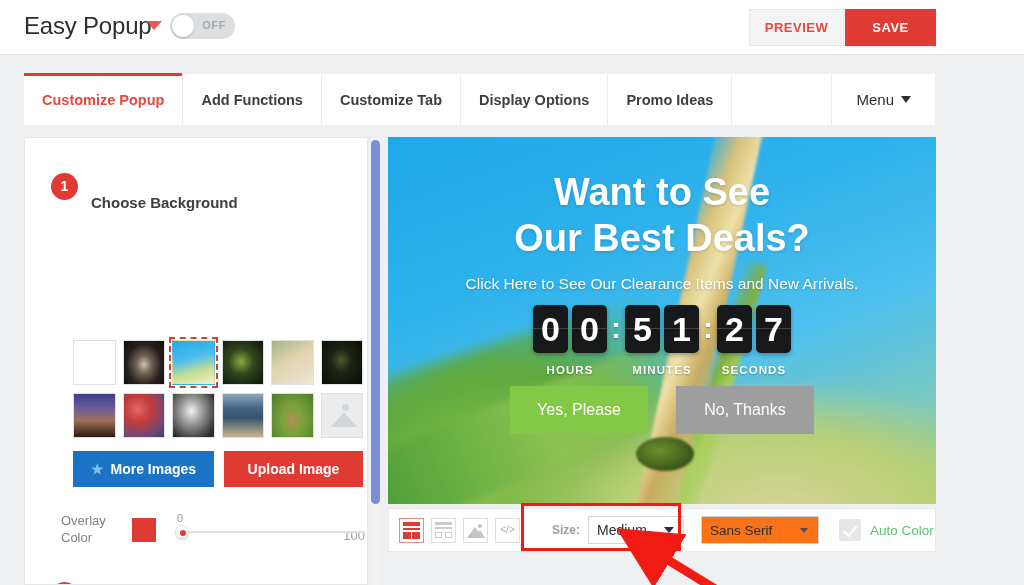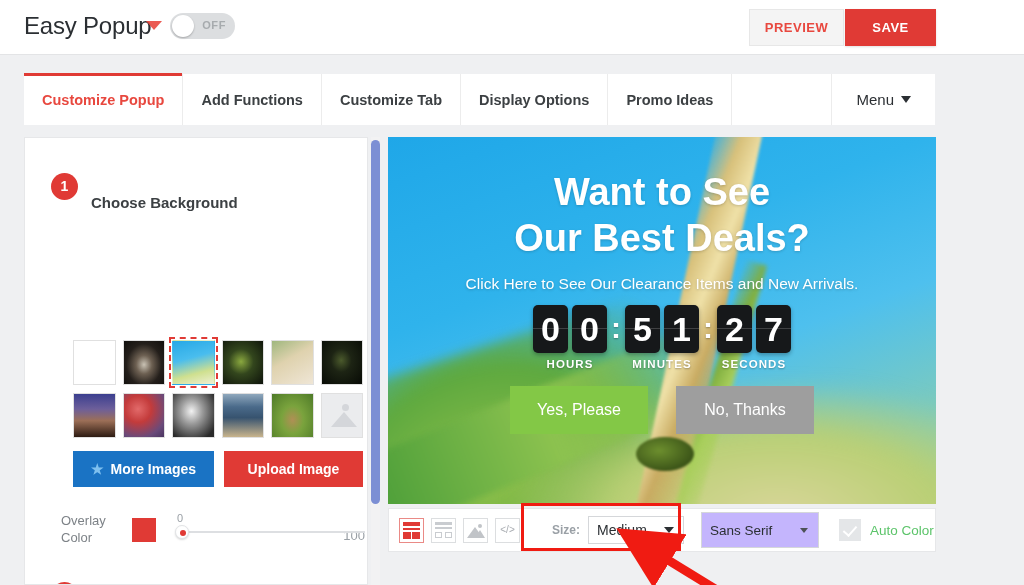--- a/index.html
+++ b/index.html
@@ -272,21 +272,21 @@
     color: #fff; font-size: 34px; font-weight: bold;
     display: flex; align-items: center; justify-content: center;
     box-shadow: 0 2px 4px rgba(0,0,0,.3);
     position: relative;
   }
   .cd-digit::after {
     content: ""; position: absolute; left: 0; right: 0; top: 23px;
     height: 1px; background: rgba(255,255,255,.18);
   }
   .cd-label {
-    margin-top: 5px; font-size: 11.5px; font-weight: bold;
+    margin-top: 11px; font-size: 11.5px; font-weight: bold;
     color: #ffffff; letter-spacing: 1.1px;
     text-shadow: 0 1px 2px rgba(0,0,0,.3);
   }
   .cd-colon {
     color: #fff; font-size: 30px; font-weight: bold;
     padding: 6px 4px 0 4px;
     text-shadow: 0 1px 2px rgba(0,0,0,.3);
   }
 
   #popup-actions {
@@ -349,22 +349,22 @@
     -webkit-appearance: none; appearance: none;
   }
   #size-caret {
     position: relative; left: -20px;
     width: 0; height: 0; pointer-events: none;
     border-left: 5px solid transparent;
     border-right: 5px solid transparent;
     border-top: 6px solid #2b2f33;
   }
   #font-select {
-    margin-left: 7px; width: 118px; height: 36px;
-    border: 1px solid #d5d7da; background: #c4b5fd;
+    margin-left: 7px; width: 118px; height: 28px;
+    border: 1px solid #d5d7da; background: #f97316;
     font-family: "Liberation Sans", sans-serif;
     font-size: 13.5px; color: #2b2f33; padding-left: 8px;
     cursor: pointer;
     -webkit-appearance: none; appearance: none;
   }
   #font-caret {
     position: relative; left: -19px;
     width: 0; height: 0; pointer-events: none;
     border-left: 4px solid transparent;
     border-right: 4px solid transparent;

